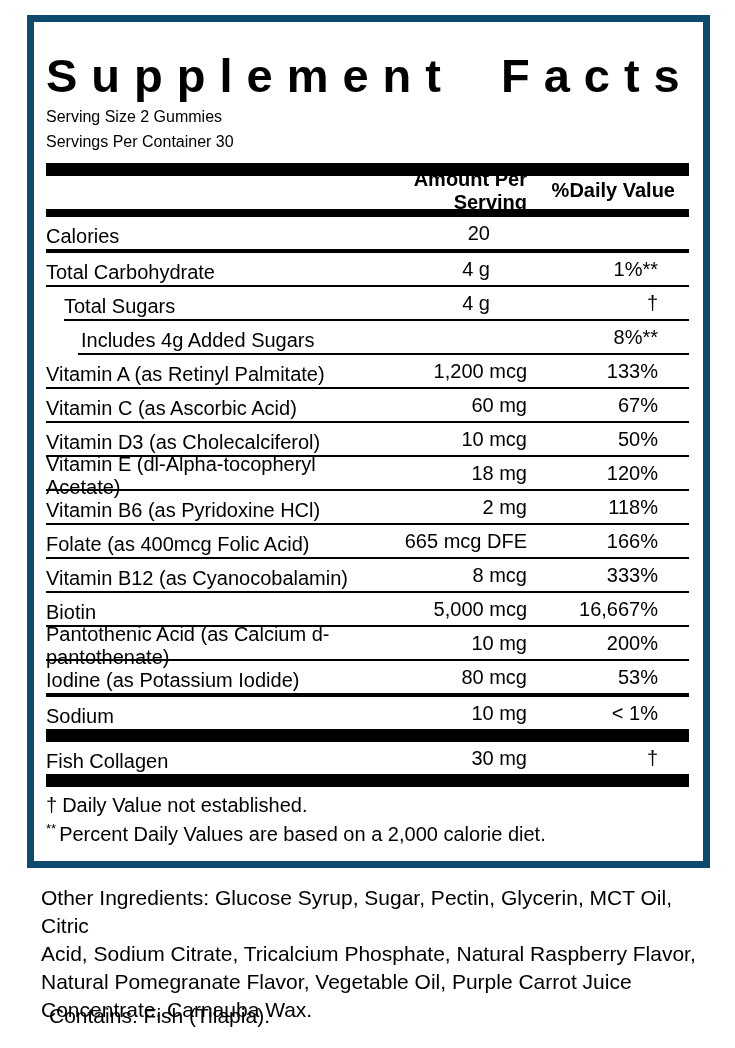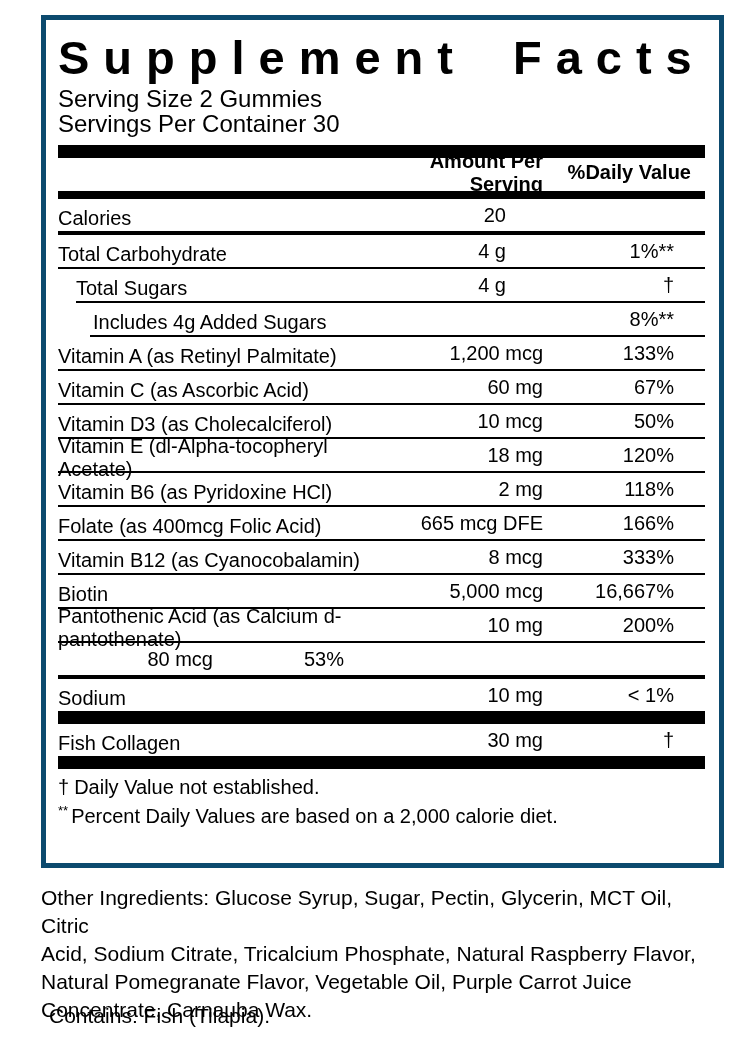--- a/index.html
+++ b/index.html
@@ -1,26 +1,26 @@
 <!DOCTYPE html>
 <html><head>
 <meta charset="utf-8">
 <style>
   * { margin:0; padding:0; box-sizing:border-box; }
   html,body { width:735px; height:1048px; background:#ffffff; color:#000000;
     font-family:"Liberation Sans","DejaVu Sans",sans-serif; overflow:hidden; position:relative; }
 
-  .facts-box { position:absolute; left:41px; top:15px; width:683px; height:853px;
-    border:5px solid #0c4a6e; padding:0 14px 0 12px; background:#fff; }
+  .facts-box { position:absolute; left:27px; top:15px; width:683px; height:853px;
+    border:7px solid #0c4a6e; padding:16px 14px 0 12px; background:#fff; }
 
   .title { margin:14px 0 5px; font-size:47px; font-weight:700; line-height:1.0;
     letter-spacing:14px; white-space:nowrap; }
   .title .w2 { margin-left:46px; }
 
-  .serving-line { font-size:24px; line-height:25px; }
+  .serving-line { font-size:16px; line-height:25px; }
 
   .bar { background:#000; width:100%; }
   .bar-thick { height:13px; }
   .bar-med { height:8px; }
   .bar-top { margin-top:9px; }
 
   .hdr-row { display:flex; align-items:center; height:33px; padding-bottom:4px;
     font-size:20px; font-weight:700; }
   .hdr-row .name { flex:1; }
   .hdr-row .amt { padding-right:15px; }
@@ -139,20 +139,21 @@
     <div class="dv">16,667%</div>
   </div>
       <div class="rule  ri-0"></div>
       <div class="row">
     <div class="name ind-0">Pantothenic Acid (as Calcium d-pantothenate)</div>
     <div class="amt">10 mg</div>
     <div class="dv">200%</div>
   </div>
       <div class="rule  ri-0"></div>
       <div class="row">
+    <div class="name ind-0">Iodine (as Potassium Iodide)</div>
     <div class="amt">80 mcg</div>
     <div class="dv">53%</div>
   </div>
       <div class="rule  ri-0"></div>
       <div class="rule  ri-0"></div>
       <div class="row">
     <div class="name ind-0">Sodium</div>
     <div class="amt">10 mg</div>
     <div class="dv">&lt; 1%</div>
   </div>

